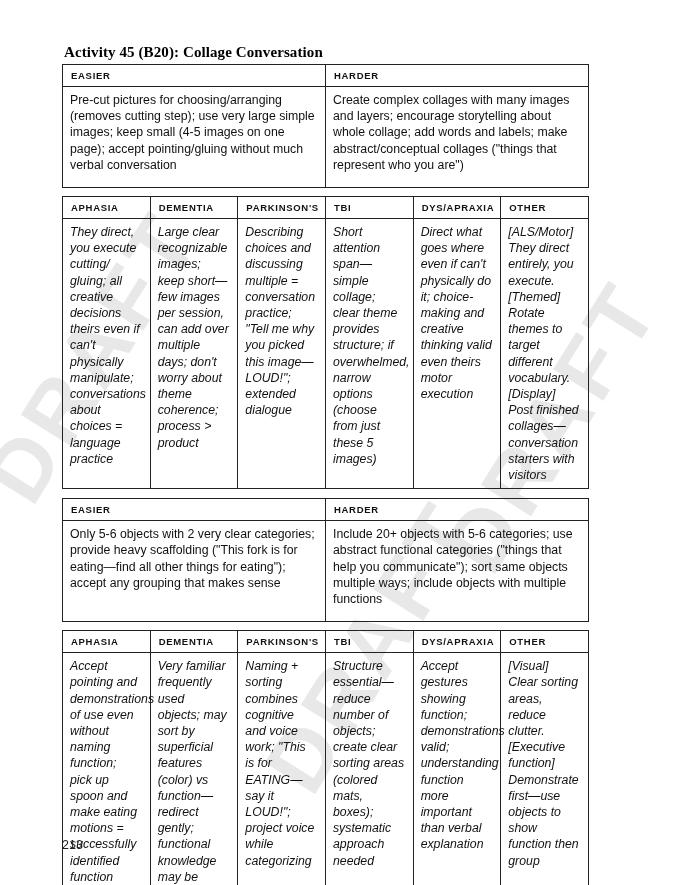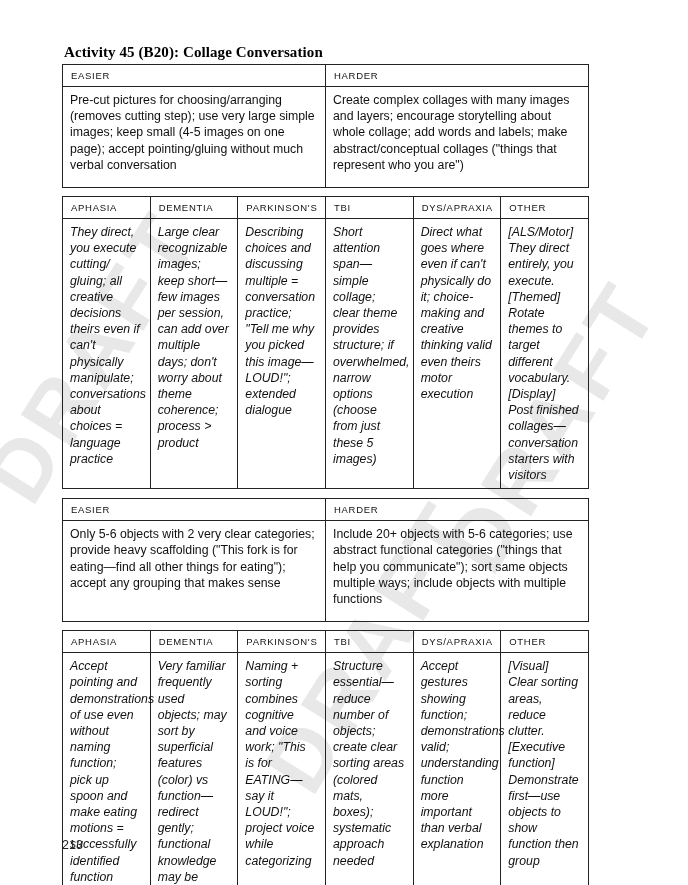--- a/index.html
+++ b/index.html
@@ -87,21 +87,21 @@
     table-layout: fixed;
     background: transparent;
   }
   table.grid th, table.grid td {
     border: 1px solid #222222;
     vertical-align: top;
     background: transparent;
   }
   table.grid th {
     font-size: 9.5px;
-    font-weight: normal;
+    font-weight: bold;
     letter-spacing: 0.7px;
     padding: 5px 21px 5px 8px;
     text-align: left;
     height: 11px;
   }
   table.grid td {
     font-size: 12.3px;
     line-height: 16.2px;
     padding: 5px 8px 5px 7px;
   }

